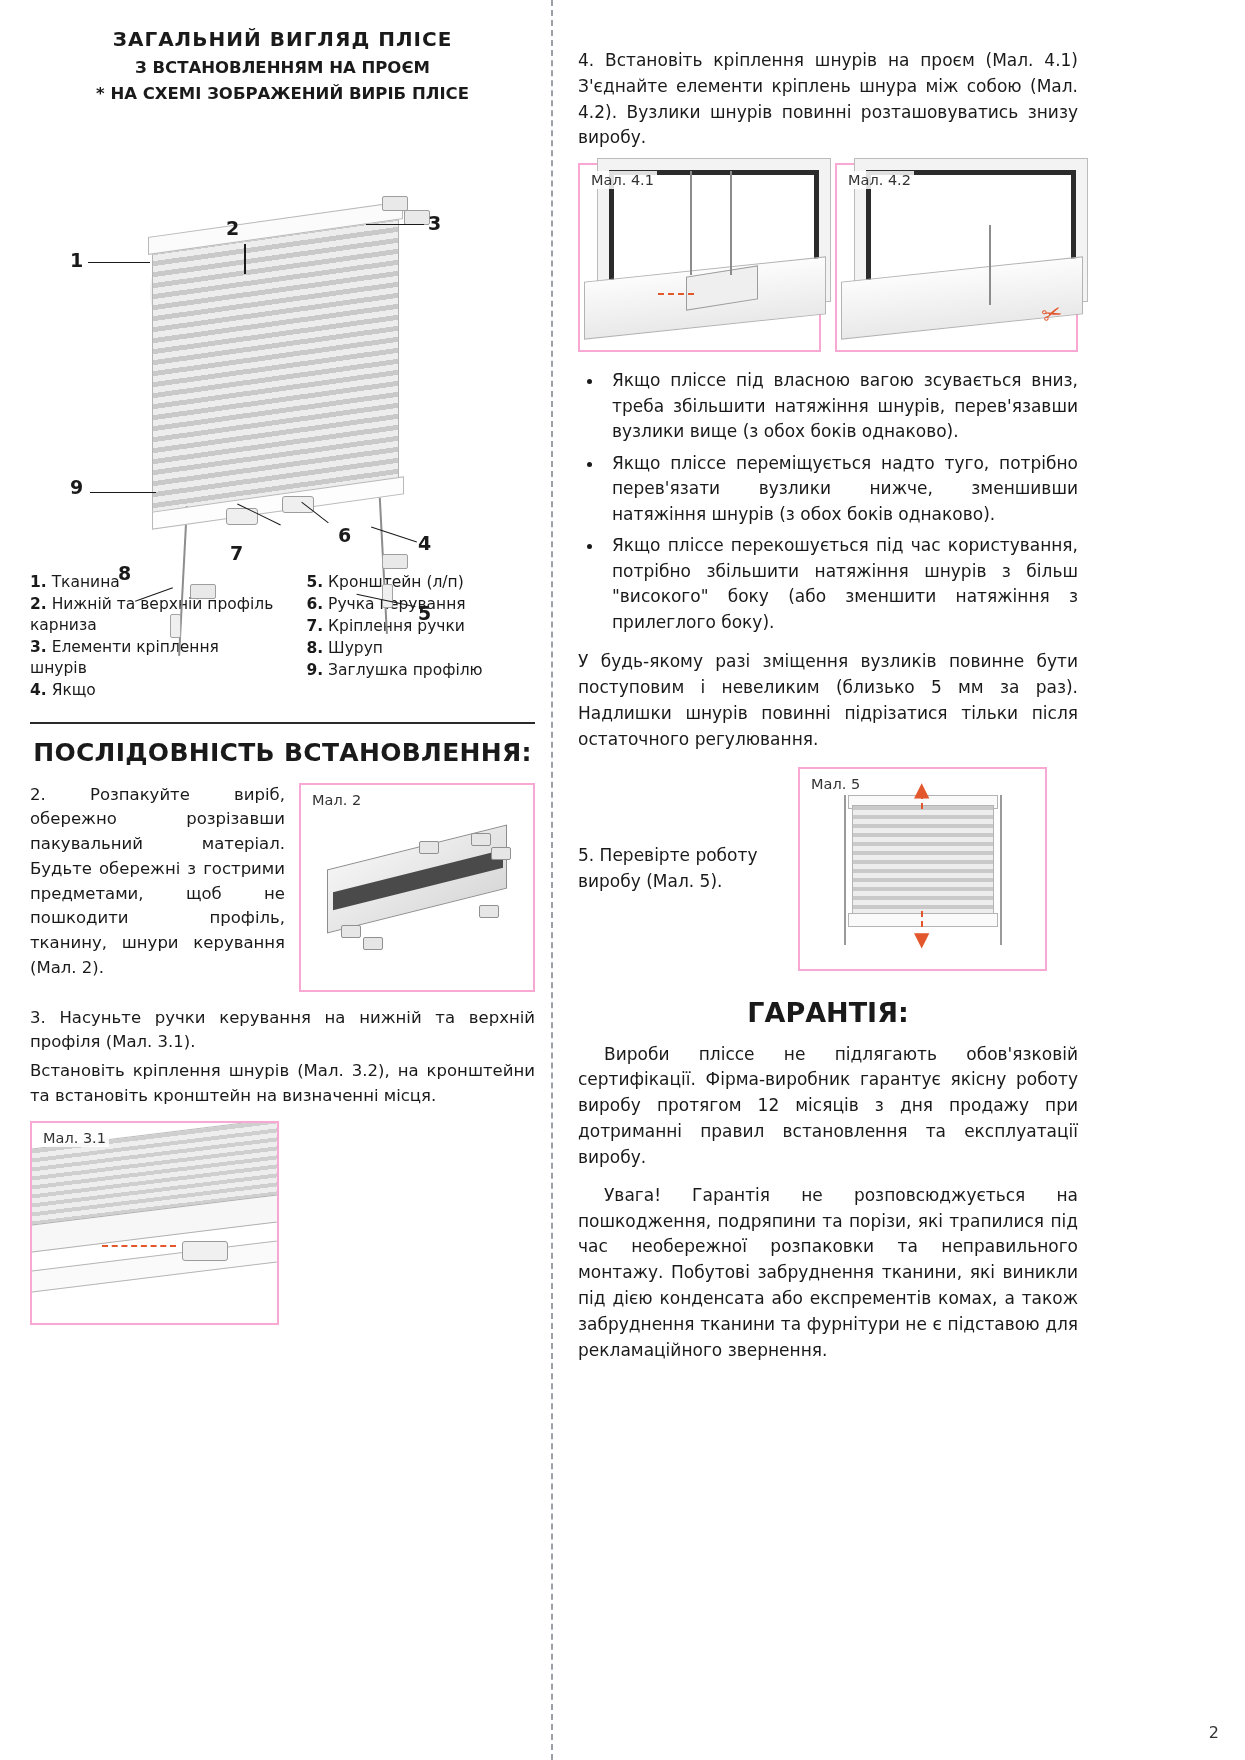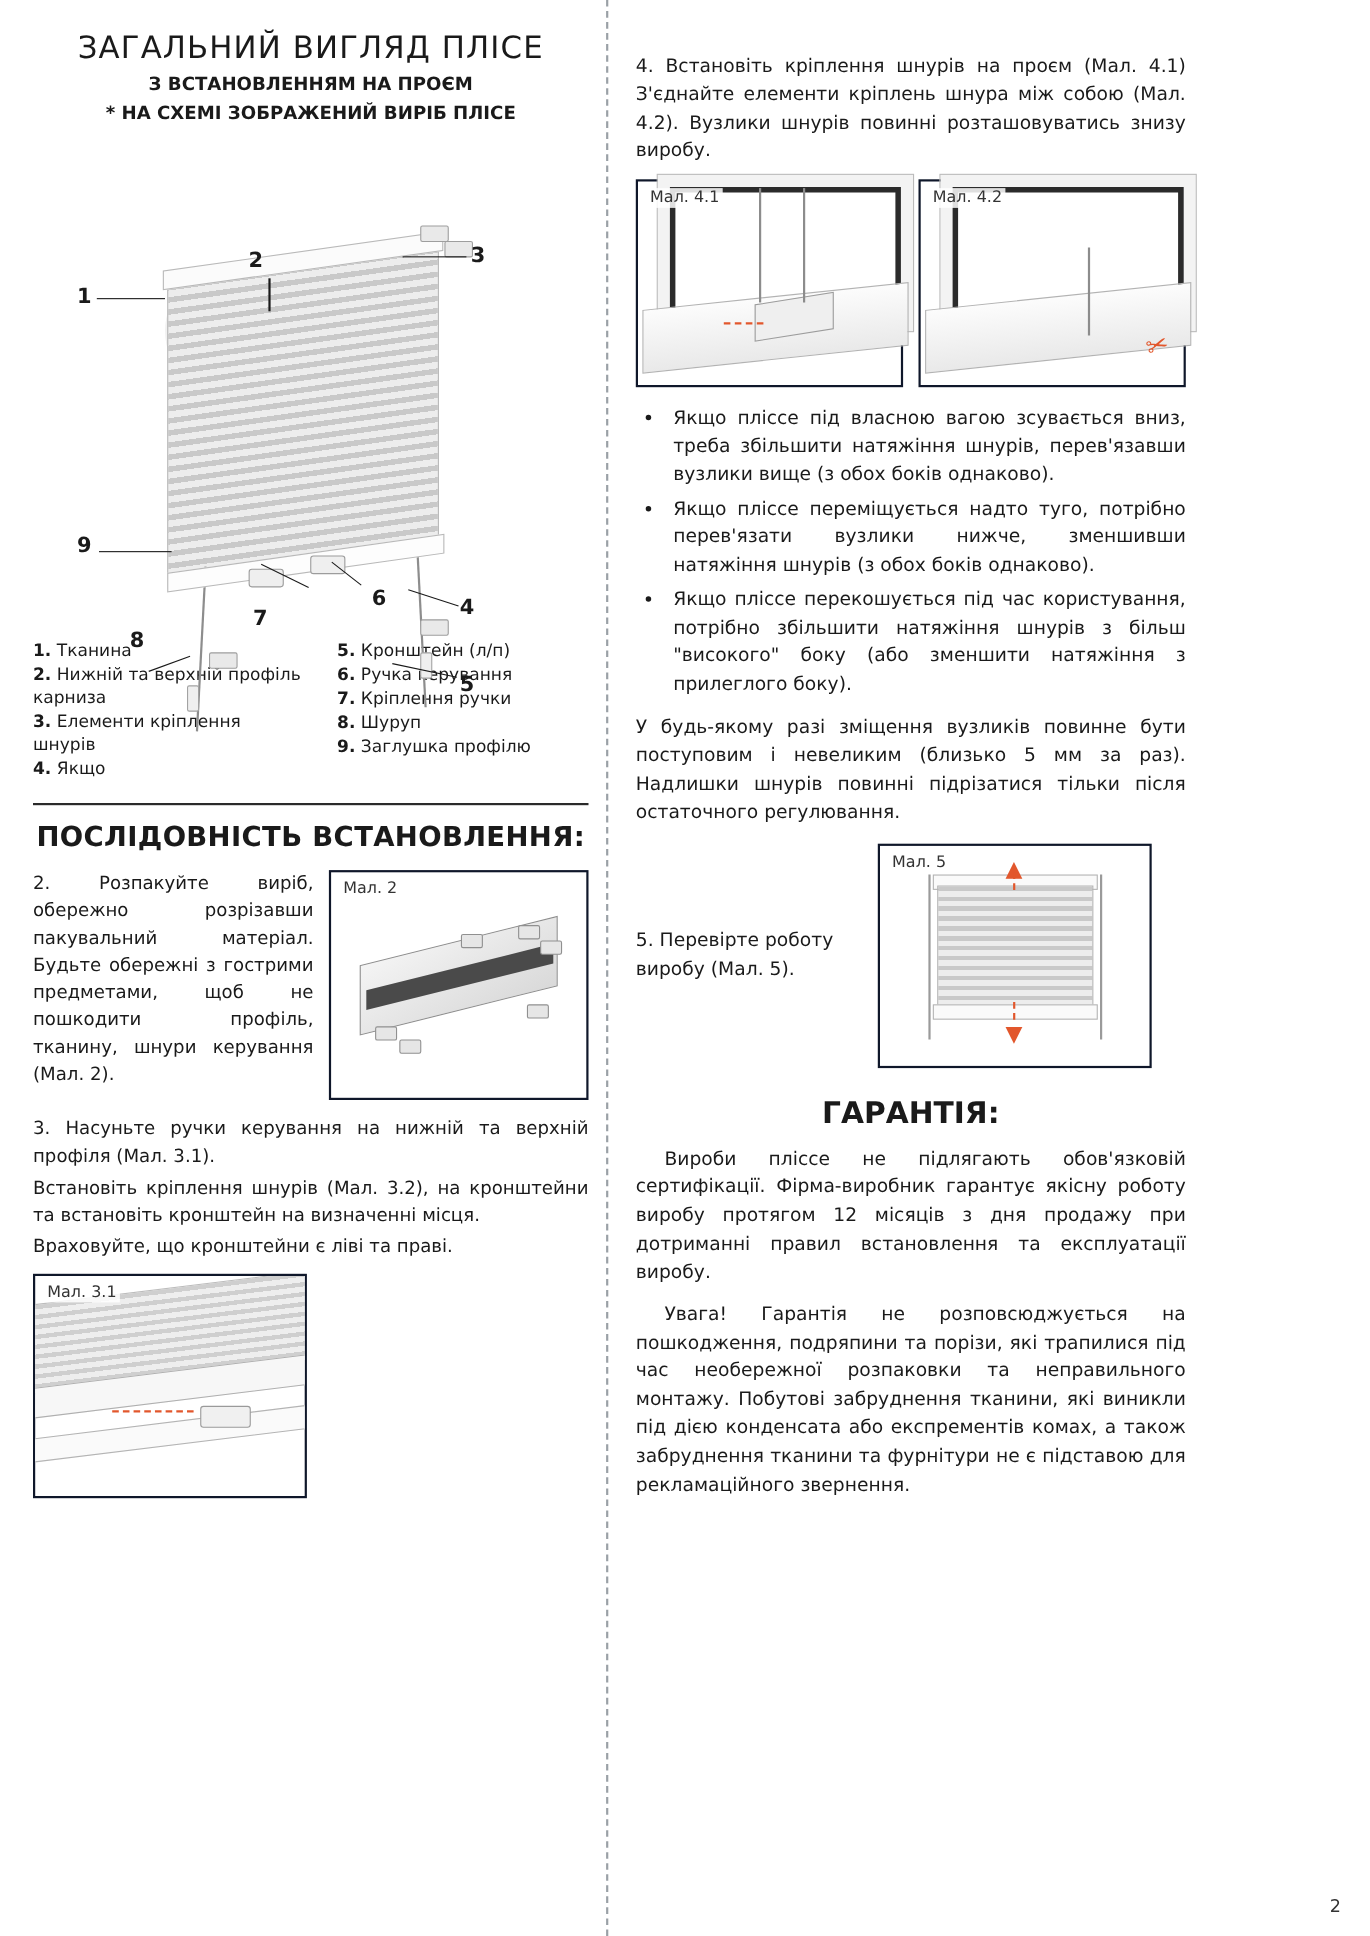--- a/index.html
+++ b/index.html
@@ -24,22 +24,22 @@
   .col-left {
     position:absolute;
     left:30px; top:28px; width:505px;
   }
   .col-right {
     position:absolute;
     left:578px; top:48px; width:500px;
   }
 
   h1.title {
-    font-size:28px;
-    font-weight:normal;
+    font-size:20px;
+    font-weight:bold;
     text-align:center;
     letter-spacing:1px;
     line-height:1.12;
     margin:0 0 8px 0;
   }
   .subtitle {
     text-align:center;
     font-size:16.5px;
     font-weight:bold;
     line-height:1.2;
@@ -150,21 +150,21 @@
   }
 
   .step-row { display:flex; gap:14px; }
   .step-text {
     font-size:16.5px; line-height:1.5;
     text-align:justify;
     flex:1;
   }
 
   .figbox {
-    border:2px solid #0f172a;
+    border:2px solid #f9a8d4;
     position:relative;
     background:#fff;
   }
   .figlabel {
     position:absolute; left:8px; top:6px;
     font-size:14.5px; color:#333;
     background:rgba(255,255,255,.85);
     padding:1px 3px;
     z-index:9;
   }
@@ -443,21 +443,20 @@
         <div class="chip" style="left:178px; top:120px;"></div>
         <div class="chip" style="left:40px; top:140px;"></div>
         <div class="chip" style="left:62px; top:152px;"></div>
         <div class="chip" style="left:118px; top:56px;"></div>
       </div>
     </div>
 
     <div style="margin-top:14px;">
       <div class="step-text">3. Насуньте ручки керування на нижній та верхній профіля (Мал. 3.1).</div>
       <div class="step-text" style="margin-top:4px;">Встановіть кріплення шнурів (Мал. 3.2), на кронштейни та встановіть кронштейн на визначенні місця.</div>
-      <div class="step-text" style="margin-top:4px;">Враховуйте, що кронштейни є ліві та праві.</div>
     </div>
 
     <div class="fig-row">
       <div class="figbox fig31">
         <div class="figlabel">Мал. 3.1</div>
         <div class="f31-fabric"></div>
         <div class="f31-rail"></div>
         <div class="f31-low"></div>
         <div class="f31-handle"></div>
         <div class="dash-arrow" style="left:70px; top:122px; width:74px;"></div>

